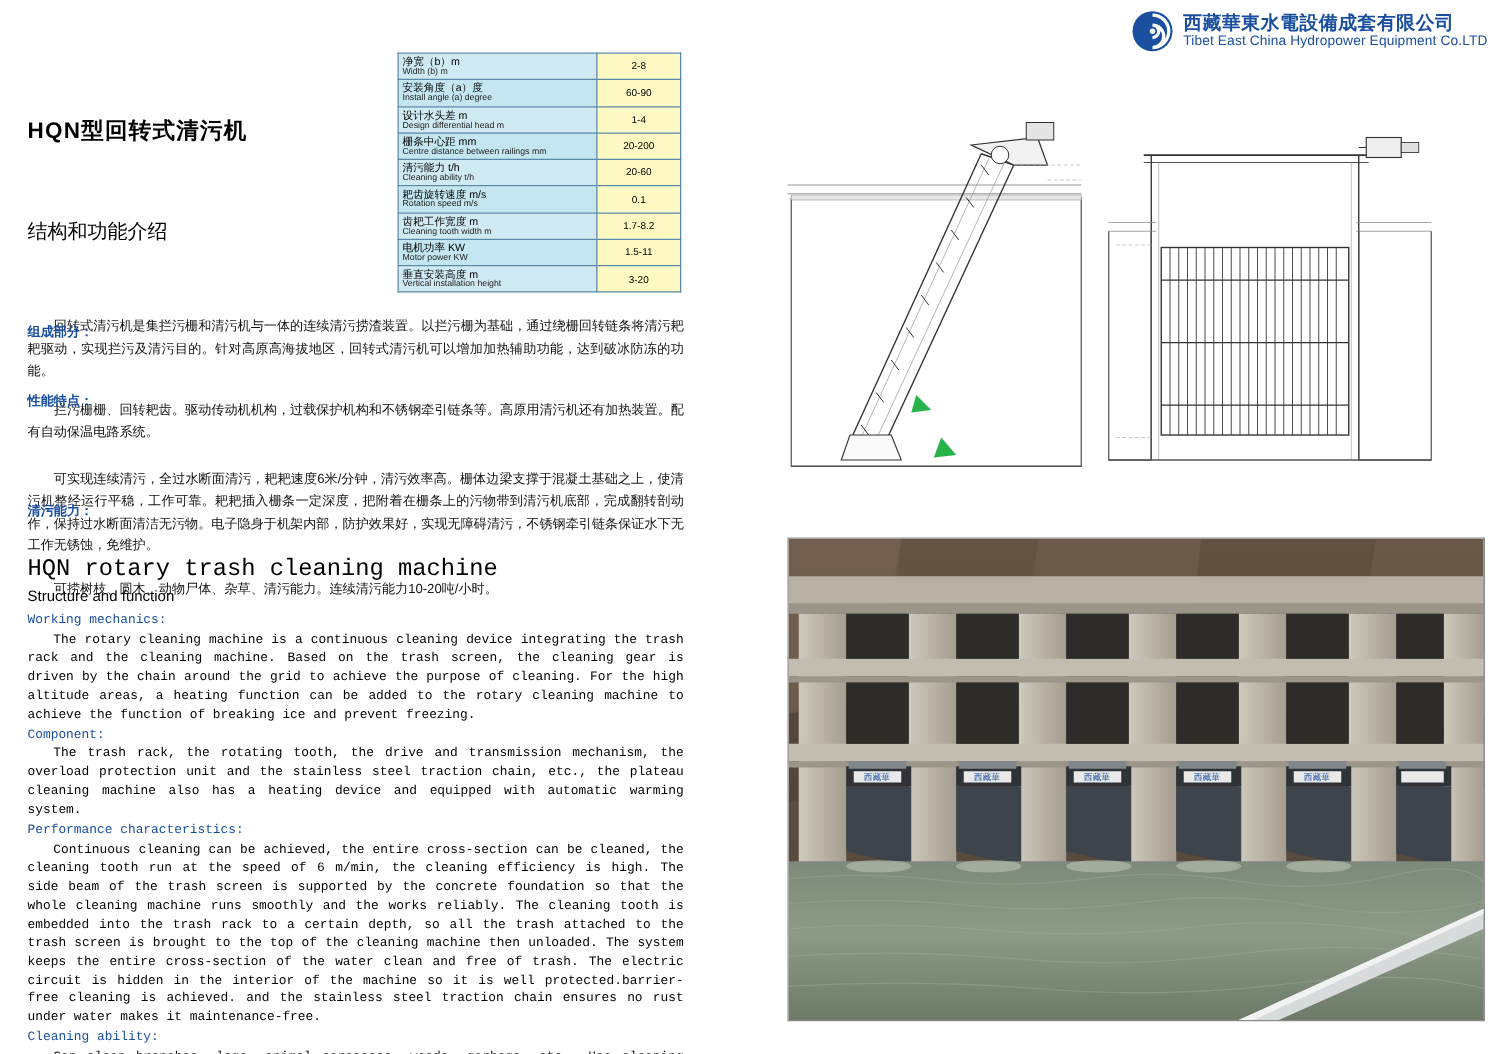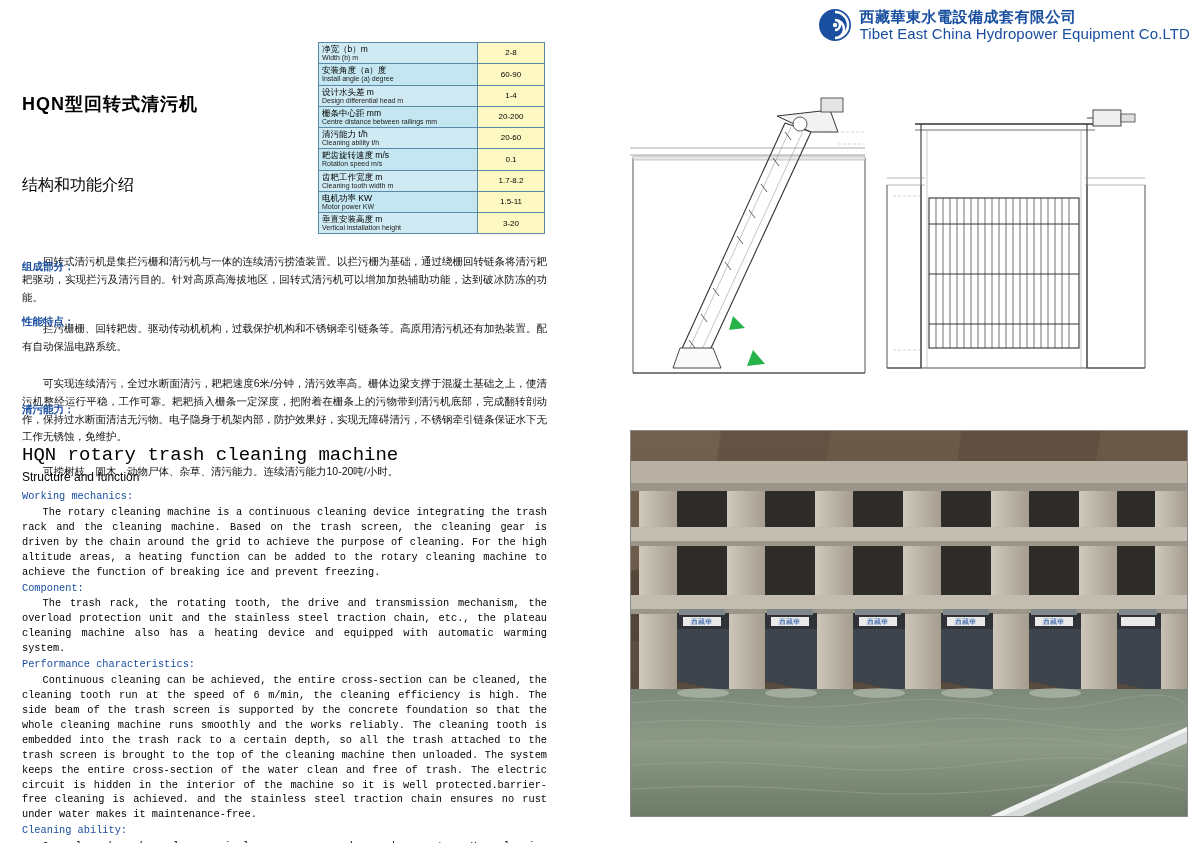--- a/index.html
+++ b/index.html
@@ -39,21 +39,21 @@
     line-height: 1.15;
   }
   .logo-cn {
     font-size: 15px;
     font-weight: bold;
     color: #1a4fa0;
     letter-spacing: 0.5px;
     white-space: nowrap;
   }
   .logo-en {
-    font-size: 15px;
+    font-size: 11px;
     color: #1a4fa0;
     white-space: nowrap;
     letter-spacing: 0.1px;
   }
 
   
   .main-title {
     position: absolute;
     left: 22px;
     top: 92px;

